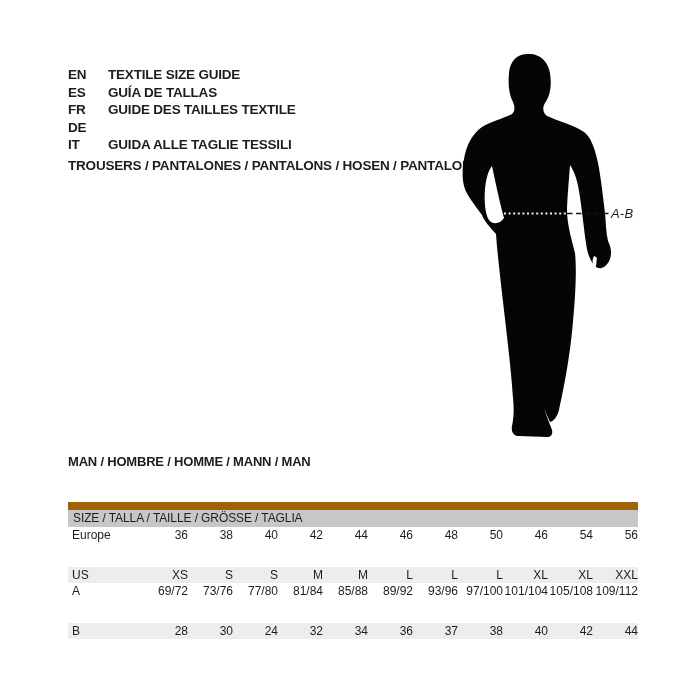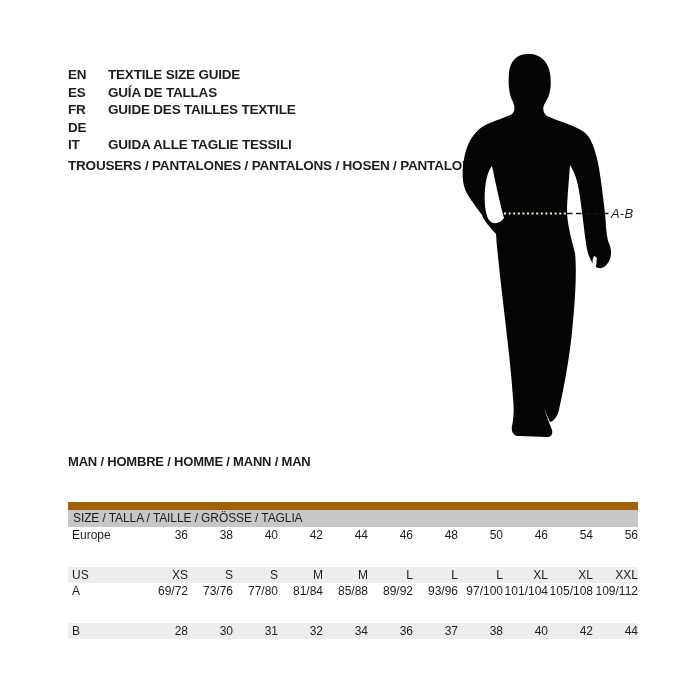--- a/index.html
+++ b/index.html
@@ -153,21 +153,21 @@
           <span class="t-cell">93/96</span>
           <span class="t-cell">97/100</span>
           <span class="t-cell">101/104</span>
           <span class="t-cell">105/108</span>
           <span class="t-cell">109/112</span>
         </div>
         <div class="t-row alt">
           <span class="t-label">B</span>
           <span class="t-cell">28</span>
           <span class="t-cell">30</span>
-          <span class="t-cell">31</span>
+          <span class="t-cell">24</span>
           <span class="t-cell">32</span>
           <span class="t-cell">34</span>
           <span class="t-cell">36</span>
           <span class="t-cell">37</span>
           <span class="t-cell">38</span>
           <span class="t-cell">40</span>
           <span class="t-cell">42</span>
           <span class="t-cell">44</span>
         </div>
       </div>

